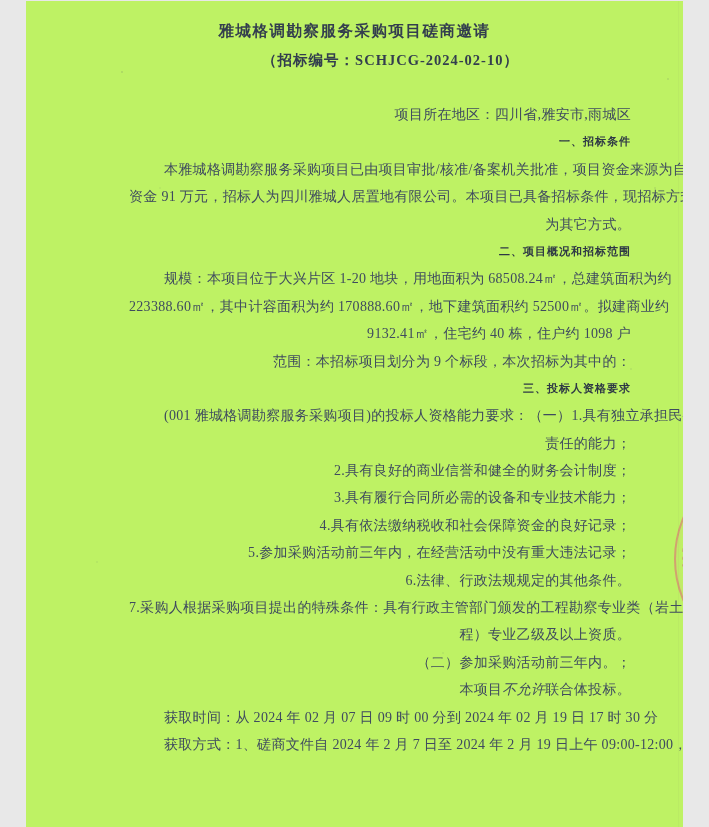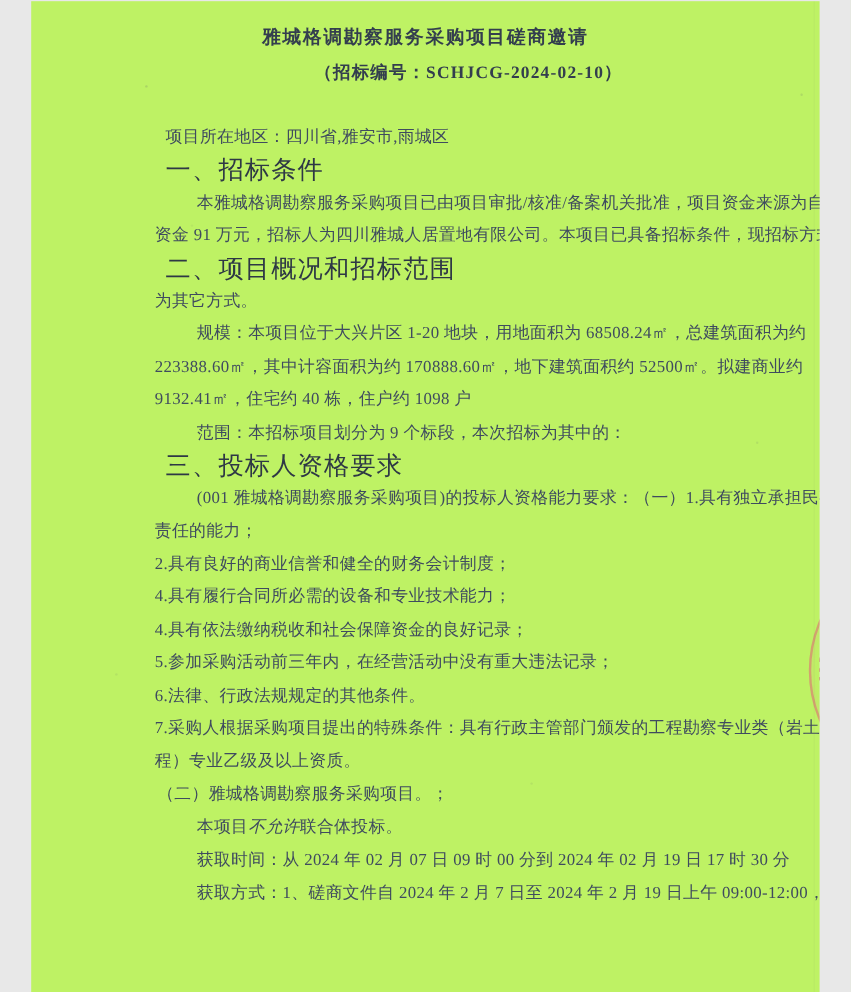--- a/index.html
+++ b/index.html
@@ -22,24 +22,25 @@
     text-align:center;font-weight:bold;font-size:14.5px;
     color:#333e4e;letter-spacing:1px;padding-left:36px;
   }
   .body{
     position:absolute;left:103px;top:100px;width:502px;
   }
   .ln{
     height:27.4px;line-height:27.4px;
     font-size:14px;letter-spacing:0.3px;
     white-space:nowrap;
+    text-align:right;
   }
   .ln.h{
     font-family:"Liberation Sans","DejaVu Sans",sans-serif;
-    font-weight:normal;font-size:21px;color:#2e3845;
+    font-weight:bold;font-size:11px;color:#2e3845;
     padding-left:9px;letter-spacing:1px;
   }
   .ln.m9{padding-left:9px;}
   .ln.ind{padding-left:35px;}
   .ln.p2{padding-left:2px;}
   .it{font-style:italic;}
   
   .stamp{
     position:absolute;left:648px;top:452px;width:212px;height:212px;
     pointer-events:none;
@@ -79,37 +80,37 @@
 <div class="page">
 
   <div class="title">雅城格调勘察服务采购项目磋商邀请</div>
   <div class="subtitle">（招标编号：SCHJCG-2024-02-10）</div>
 
   <div class="body">
     <div class="ln m9">项目所在地区：四川省,雅安市,雨城区</div>
     <div class="ln h">一、招标条件</div>
     <div class="ln ind">本雅城格调勘察服务采购项目已由项目审批/核准/备案机关批准，项目资金来源为自筹</div>
     <div class="ln">资金 91 万元，招标人为四川雅城人居置地有限公司。本项目已具备招标条件，现招标方式</div>
+    <div class="ln">为其它方式。</div>
     <div class="ln h">二、项目概况和招标范围</div>
-    <div class="ln">为其它方式。</div>
     <div class="ln ind">规模：本项目位于大兴片区 1-20 地块，用地面积为 68508.24㎡，总建筑面积为约</div>
     <div class="ln">223388.60㎡，其中计容面积为约 170888.60㎡，地下建筑面积约 52500㎡。拟建商业约</div>
     <div class="ln">9132.41㎡，住宅约 40 栋，住户约 1098 户</div>
     <div class="ln ind">范围：本招标项目划分为 9 个标段，本次招标为其中的：</div>
     <div class="ln h">三、投标人资格要求</div>
     <div class="ln ind">(001 雅城格调勘察服务采购项目)的投标人资格能力要求：（一）1.具有独立承担民事</div>
     <div class="ln">责任的能力；</div>
     <div class="ln">2.具有良好的商业信誉和健全的财务会计制度；</div>
-    <div class="ln">4.具有履行合同所必需的设备和专业技术能力；</div>
+    <div class="ln">3.具有履行合同所必需的设备和专业技术能力；</div>
     <div class="ln">4.具有依法缴纳税收和社会保障资金的良好记录；</div>
     <div class="ln">5.参加采购活动前三年内，在经营活动中没有重大违法记录；</div>
     <div class="ln">6.法律、行政法规规定的其他条件。</div>
     <div class="ln">7.采购人根据采购项目提出的特殊条件：具有行政主管部门颁发的工程勘察专业类（岩土工</div>
     <div class="ln">程）专业乙级及以上资质。</div>
-    <div class="ln p2">（二）雅城格调勘察服务采购项目。；</div>
+    <div class="ln p2">（二）参加采购活动前三年内。；</div>
     <div class="ln ind"><span>本项目</span><span class="it">不允许</span><span>联合体投标。</span></div>
     <div class="ln ind">获取时间：从 2024 年 02 月 07 日  09 时 00 分到 2024 年 02 月 19 日  17 时 30 分</div>
     <div class="ln ind">获取方式：1、磋商文件自 2024 年 2 月 7 日至 2024 年 2 月 19 日上午 09:00-12:00，下</div>
   </div>
 
   <div class="stamp">
     <div class="stamp-ring"></div>
     <div class="stamp-serial">
         <span class="stamp-digit" style="left: 56.1876px; top: 26.2835px; transform: translate(-50%, -50%) rotate(328deg);">0</span>
         <span class="stamp-digit" style="left: 49.6918px; top: 30.7313px; transform: translate(-50%, -50%) rotate(323.2deg);">1</span>

